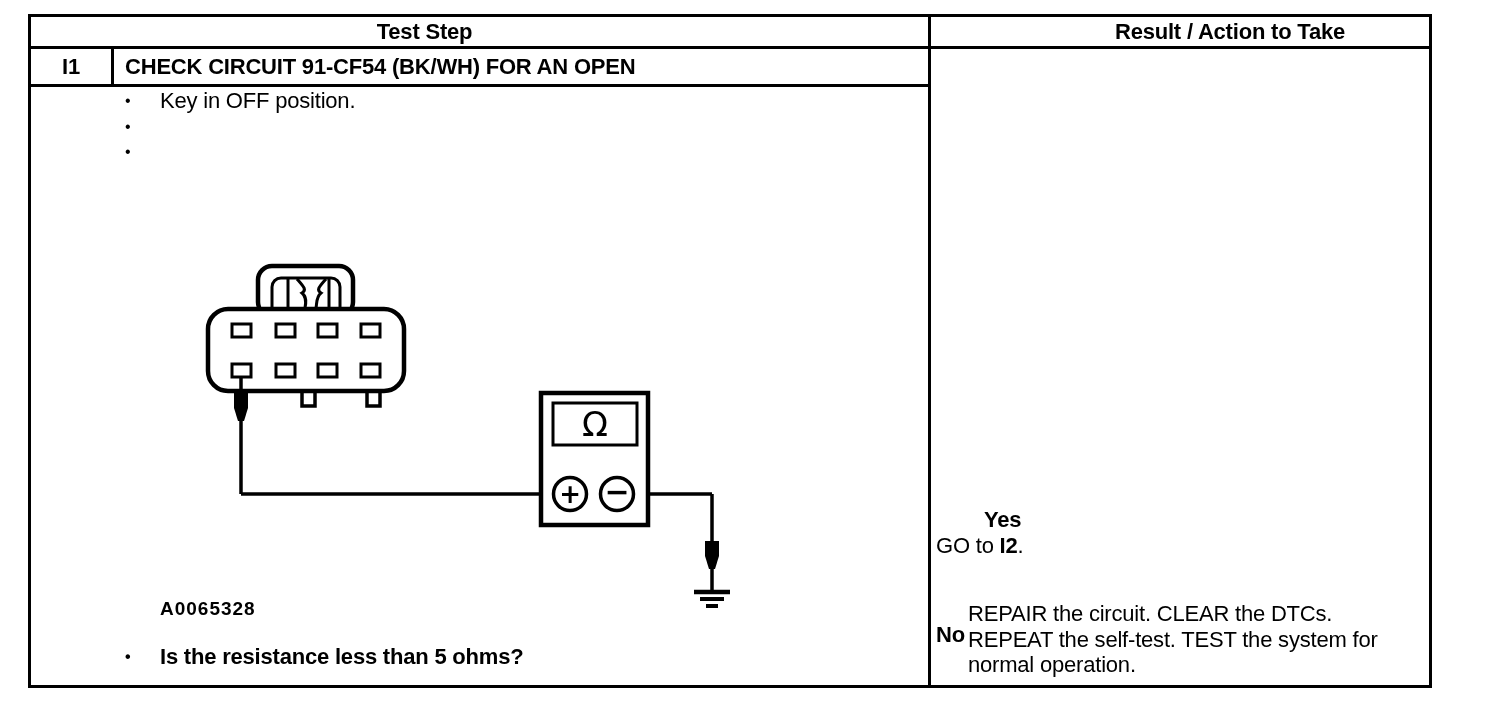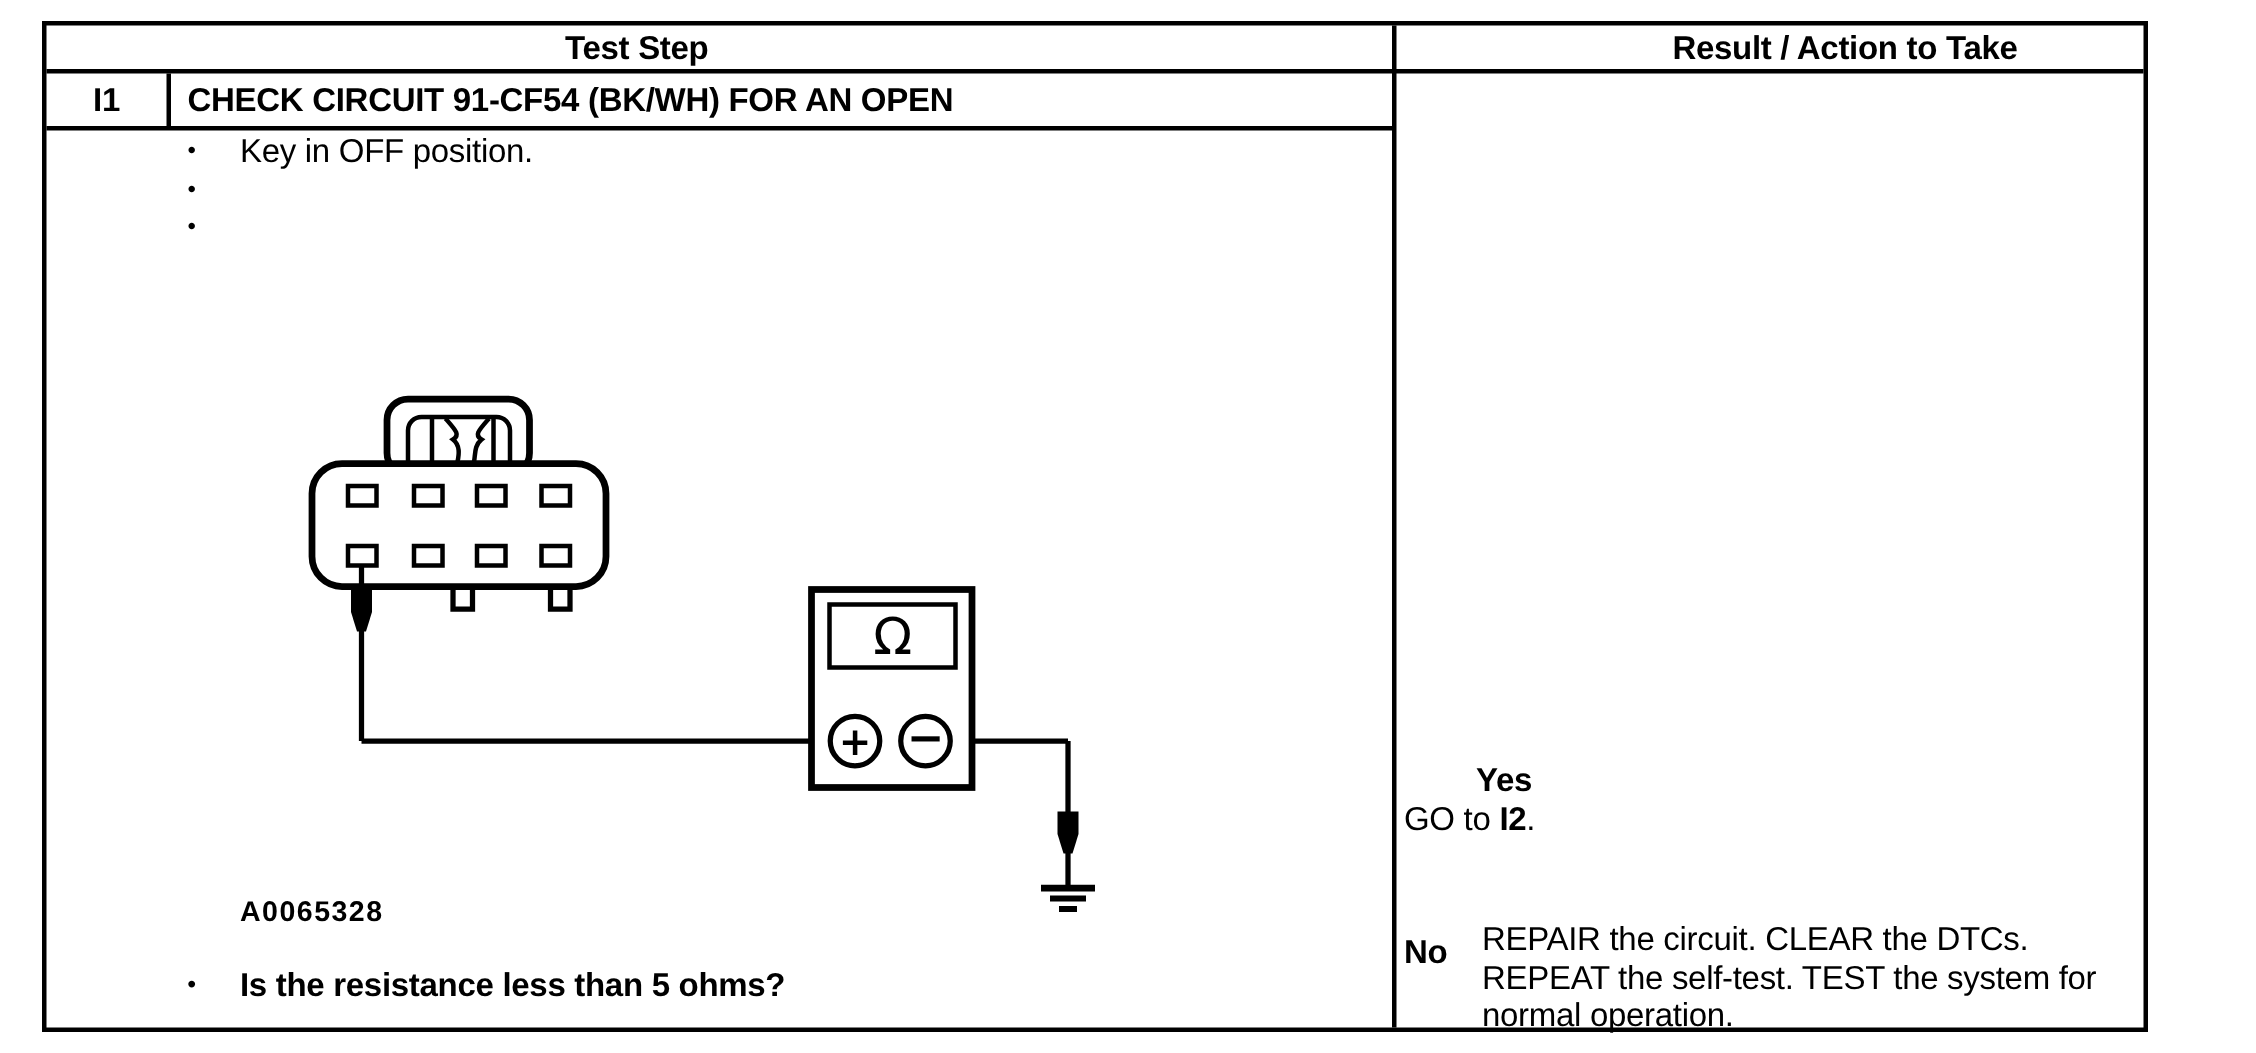--- a/index.html
+++ b/index.html
@@ -120,13 +120,13 @@
 <div class="abs" style="left:125px;top:644px;width:800px;">
   <div class="brow">
     <span class="mark b">•</span>
     <span class="qtext">Is the resistance less than 5 ohms?</span>
   </div>
 </div>
 
 <div class="abs ra-line b" style="left:984px;top:507px;">Yes</div>
 <div class="abs ra-line" style="left:936px;top:533px;"><span>GO to </span><span class="b">I2</span><span>.</span></div>
 <div class="abs ra-line b" style="left:936px;top:575px;margin-top:47px;">No</div>
-<div class="abs ra-par" style="left:988px;top:601px;margin-top:12px;">REPAIR the circuit. CLEAR the DTCs. REPEAT the self-test. TEST the system for normal operation.</div>
+<div class="abs ra-par" style="left:968px;top:601px;">REPAIR the circuit. CLEAR the DTCs. REPEAT the self-test. TEST the system for normal operation.</div>
 
 </body></html>

